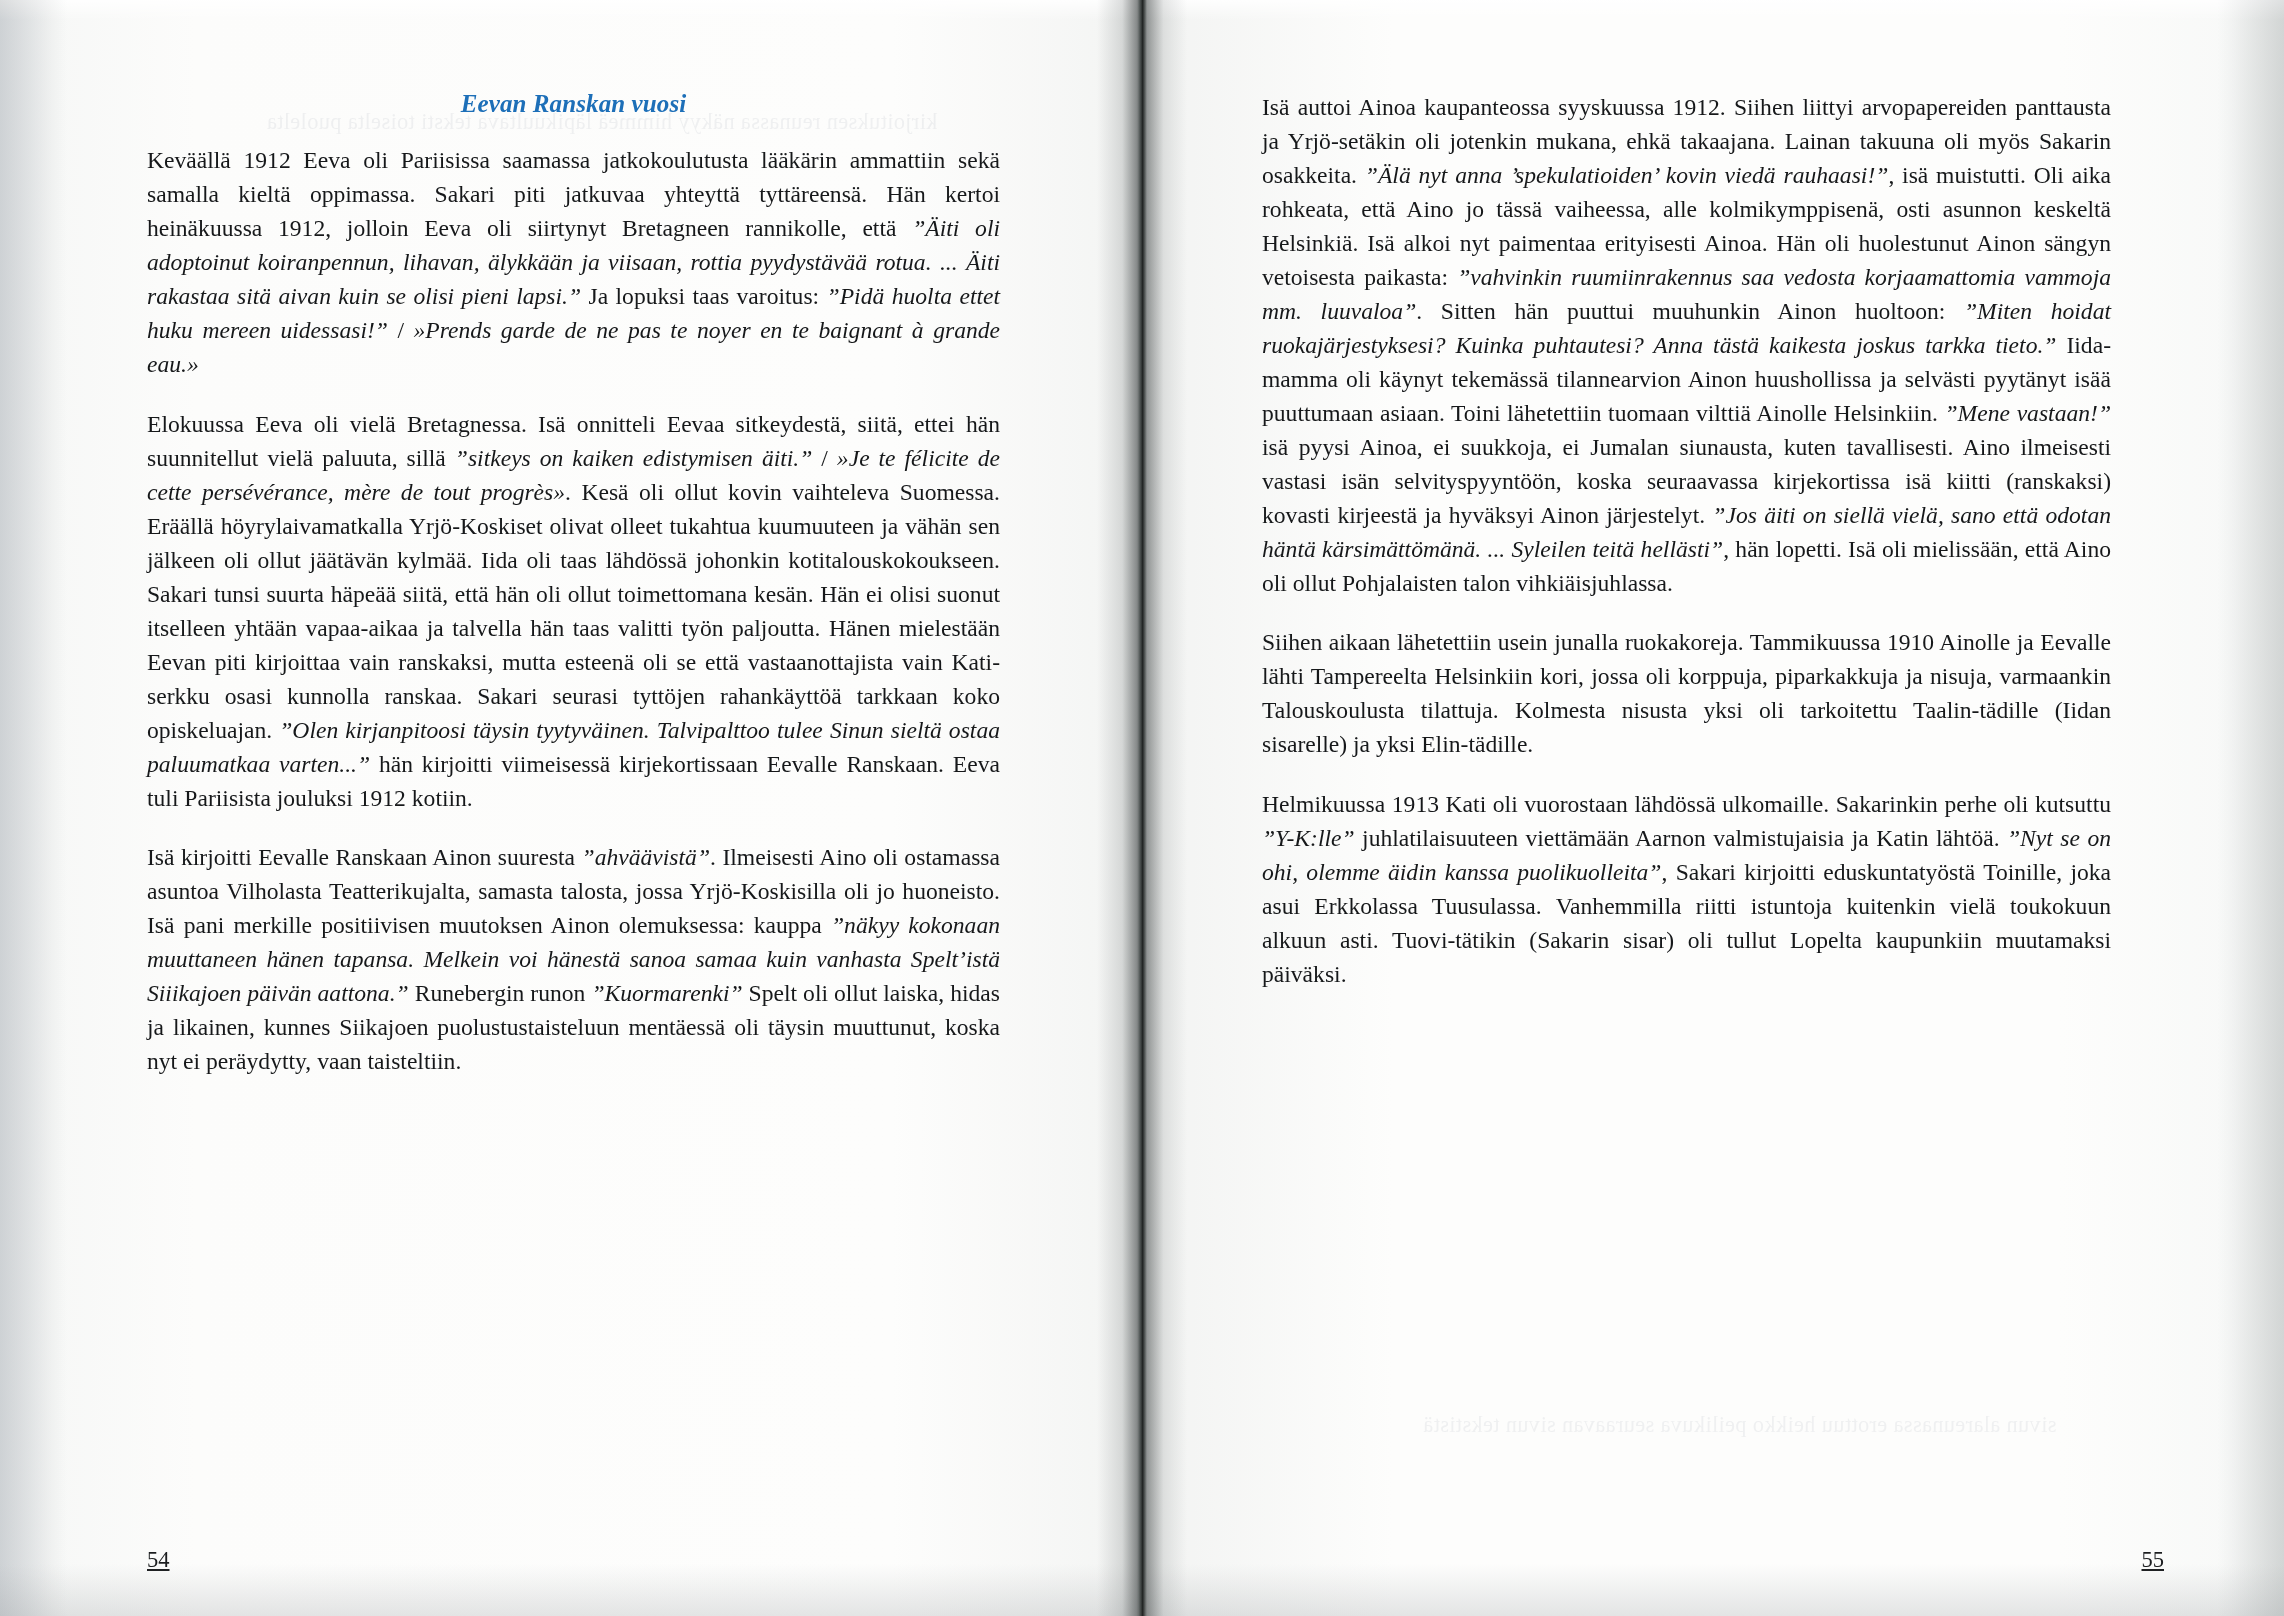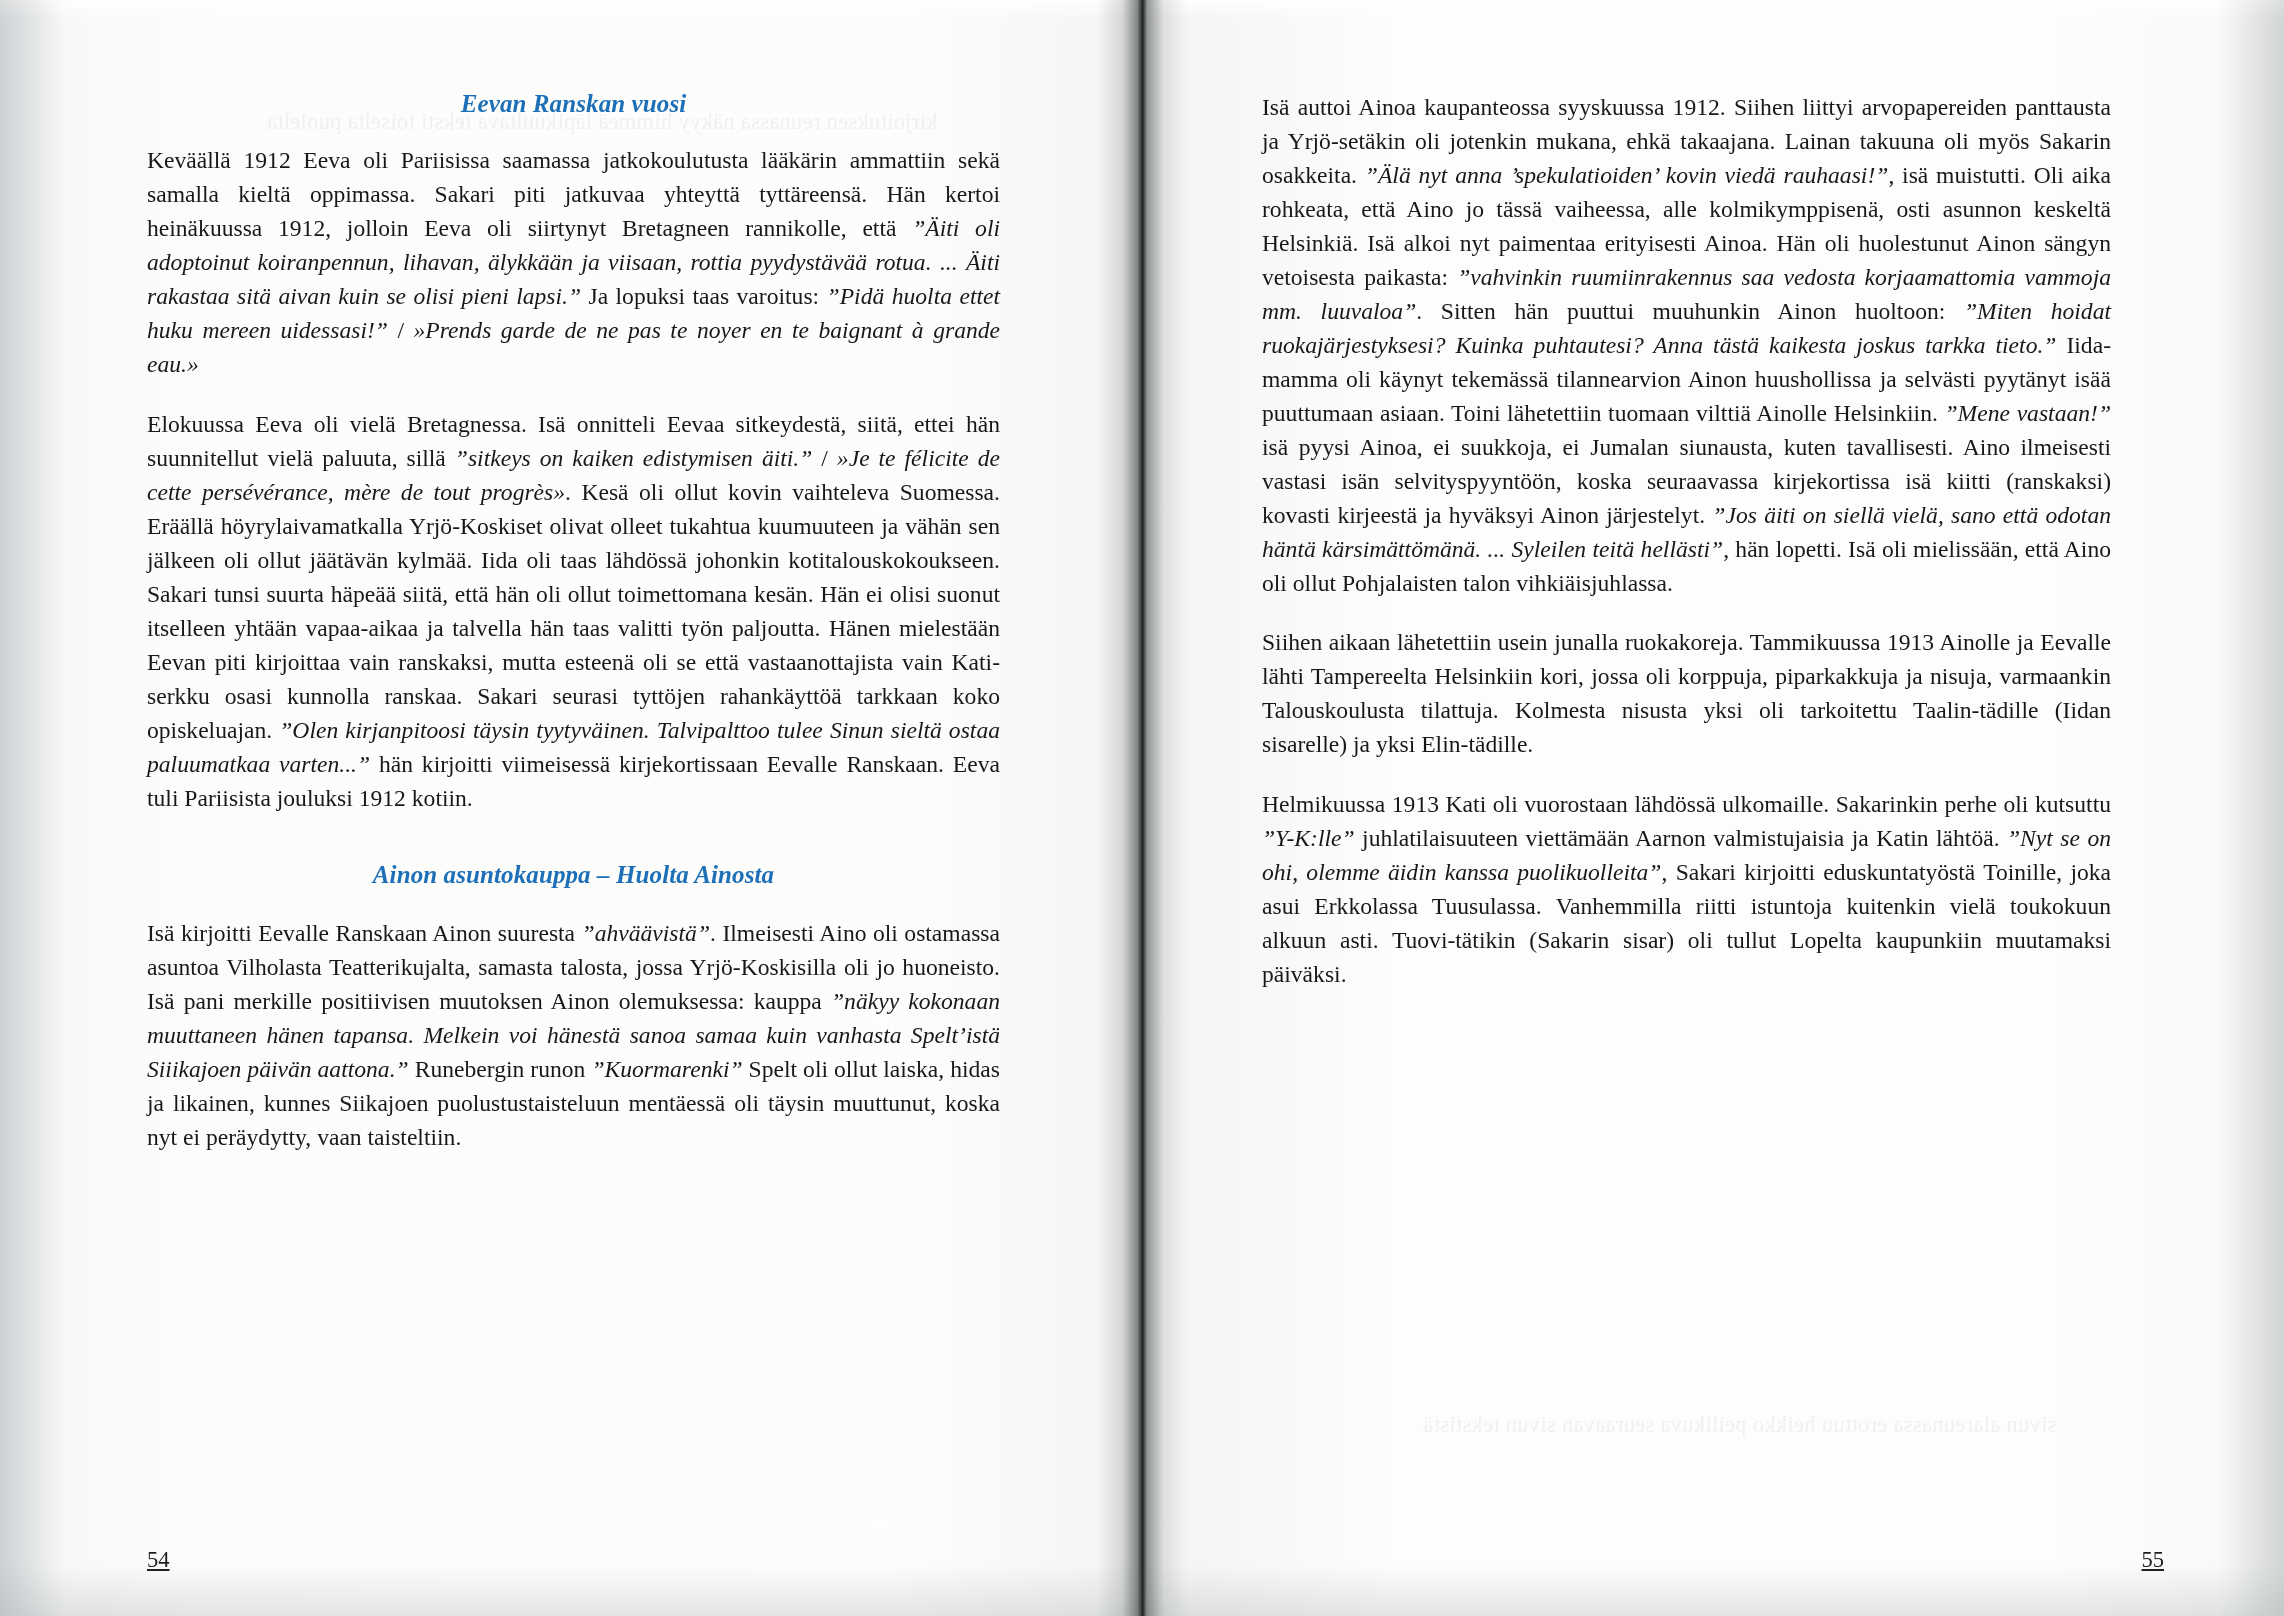--- a/index.html
+++ b/index.html
@@ -178,41 +178,40 @@
       kirjoituksen reunassa näkyy himmeä läpikuultava teksti toiselta puolelta
     </div>
 
     <div class="col">
       <h2 class="section-title">Eevan Ranskan vuosi</h2>
 
       <p class="body">Keväällä 1912 Eeva oli Pariisissa saamassa jatkokoulutusta lääkärin ammattiin sekä samalla kieltä oppimassa. Sakari piti jatkuvaa yhteyttä tyttäreensä. Hän kertoi heinäkuussa 1912, jolloin Eeva oli siirtynyt Bretagneen rannikolle, että <em>”Äiti oli adoptoinut koiranpennun, lihavan, älykkään ja viisaan, rottia pyydystävää rotua. ... Äiti rakastaa sitä aivan kuin se olisi pieni lapsi.”</em> Ja lopuksi taas varoitus: <em>”Pidä huolta ettet huku mereen uidessasi!”</em> / <em>»Prends garde de ne pas te noyer en te baignant à grande eau.»</em></p>
 
       <p class="body">Elokuussa Eeva oli vielä Bretagnessa. Isä onnitteli Eevaa sitkeydestä, siitä, ettei hän suunnitellut vielä paluuta, sillä <em>”sitkeys on kaiken edistymisen äiti.”</em> / <em>»Je te félicite de cette persévérance, mère de tout progrès»</em>. Kesä oli ollut kovin vaihteleva Suomessa. Eräällä höyrylaivamatkalla Yrjö-Koskiset olivat olleet tukahtua kuumuuteen ja vähän sen jälkeen oli ollut jäätävän kylmää. Iida oli taas lähdössä johonkin kotitalouskokoukseen. Sakari tunsi suurta häpeää siitä, että hän oli ollut toimettomana kesän. Hän ei olisi suonut itselleen yhtään vapaa-aikaa ja talvella hän taas valitti työn paljoutta. Hänen mielestään Eevan piti kirjoittaa vain ranskaksi, mutta esteenä oli se että vastaanottajista vain Kati-serkku osasi kunnolla ranskaa. Sakari seurasi tyttöjen rahankäyttöä tarkkaan koko opiskeluajan. <em>”Olen kirjanpitoosi täysin tyytyväinen. Talvipalttoo tulee Sinun sieltä ostaa paluumatkaa varten...”</em> hän kirjoitti viimeisessä kirjekortissaan Eevalle Ranskaan. Eeva tuli Pariisista jouluksi 1912 kotiin.</p>
 
-      <h2 class="section-title subhead">Ainon asuntokauppa – Huolta Ainosta</h2>
 
       <p class="body">Isä kirjoitti Eevalle Ranskaan Ainon suuresta <em>”ahväävistä”</em>. Ilmeisesti Aino oli ostamassa asuntoa Vilholasta Teatterikujalta, samasta talosta, jossa Yrjö-Koskisilla oli jo huoneisto. Isä pani merkille positiivisen muutoksen Ainon olemuksessa: kauppa <em>”näkyy kokonaan muuttaneen hänen tapansa. Melkein voi hänestä sanoa samaa kuin vanhasta Spelt’istä Siiikajoen päivän aattona.”</em> Runebergin runon <em>”Kuormarenki”</em> Spelt oli ollut laiska, hidas ja likainen, kunnes Siikajoen puolustustaisteluun mentäessä oli täysin muuttunut, koska nyt ei peräydytty, vaan taisteltiin.</p>
     </div>
 
     <div class="folio">54</div>
     <div class="vignette-b"></div>
   </div>
 
   <div class="page page-right">
     <div class="edge-top"></div>
     <div class="vignette-r"></div>
 
     <div class="showthrough st-right-bottom">
       sivun alareunassa erottuu heikko peilikuva seuraavan sivun tekstistä
     </div>
 
     <div class="col">
       <p class="body">Isä auttoi Ainoa kaupanteossa syyskuussa 1912. Siihen liittyi arvopapereiden panttausta ja Yrjö-setäkin oli jotenkin mukana, ehkä takaajana. Lainan takuuna oli myös Sakarin osakkeita. <em>”Älä nyt anna ’spekulatioiden’ kovin viedä rauhaasi!”</em>, isä muistutti. Oli aika rohkeata, että Aino jo tässä vaiheessa, alle kolmikymppisenä, osti asunnon keskeltä Helsinkiä. Isä alkoi nyt paimentaa erityisesti Ainoa. Hän oli huolestunut Ainon sängyn vetoisesta paikasta: <em>”vahvinkin ruumiinrakennus saa vedosta korjaamattomia vammoja mm. luuvaloa”</em>. Sitten hän puuttui muuhunkin Ainon huoltoon: <em>”Miten hoidat ruokajärjestyksesi? Kuinka puhtautesi? Anna tästä kaikesta joskus tarkka tieto.”</em> Iida-mamma oli käynyt tekemässä tilannearvion Ainon huushollissa ja selvästi pyytänyt isää puuttumaan asiaan. Toini lähetettiin tuomaan vilttiä Ainolle Helsinkiin. <em>”Mene vastaan!”</em> isä pyysi Ainoa, ei suukkoja, ei Jumalan siunausta, kuten tavallisesti. Aino ilmeisesti vastasi isän selvityspyyntöön, koska seuraavassa kirjekortissa isä kiitti (ranskaksi) kovasti kirjeestä ja hyväksyi Ainon järjestelyt. <em>”Jos äiti on siellä vielä, sano että odotan häntä kärsimättömänä. ... Syleilen teitä hellästi”</em>, hän lopetti. Isä oli mielissään, että Aino oli ollut Pohjalaisten talon vihkiäisjuhlassa.</p>
 
-      <p class="body">Siihen aikaan lähetettiin usein junalla ruokakoreja. Tammikuussa 1913 Ainolle ja Eevalle lähti Tampereelta Helsinkiin kori, jossa oli korppuja, piparkakkuja ja nisuja, varmaankin Talouskoulusta tilattuja. Kolmesta nisusta yksi oli tarkoitettu Taalin-tädille (Iidan sisarelle) ja yksi Elin-tädille.</p>
+      <p class="body">Siihen aikaan lähetettiin usein junalla ruokakoreja. Tammikuussa 1910 Ainolle ja Eevalle lähti Tampereelta Helsinkiin kori, jossa oli korppuja, piparkakkuja ja nisuja, varmaankin Talouskoulusta tilattuja. Kolmesta nisusta yksi oli tarkoitettu Taalin-tädille (Iidan sisarelle) ja yksi Elin-tädille.</p>
 
       <p class="body">Helmikuussa 1913 Kati oli vuorostaan lähdössä ulkomaille. Sakarinkin perhe oli kutsuttu <em>”Y-K:lle”</em> juhlatilaisuuteen viettämään Aarnon valmistujaisia ja Katin lähtöä. <em>”Nyt se on ohi, olemme äidin kanssa puolikuolleita”</em>, Sakari kirjoitti eduskuntatyöstä Toinille, joka asui Erkkolassa Tuusulassa. Vanhemmilla riitti istuntoja kuitenkin vielä toukokuun alkuun asti. Tuovi-tätikin (Sakarin sisar) oli tullut Lopelta kaupunkiin muutamaksi päiväksi.</p>
     </div>
 
     <div class="folio">55</div>
     <div class="vignette-b"></div>
   </div>
 
   <div class="gutter"></div>
   <div class="gutter-core"></div>

